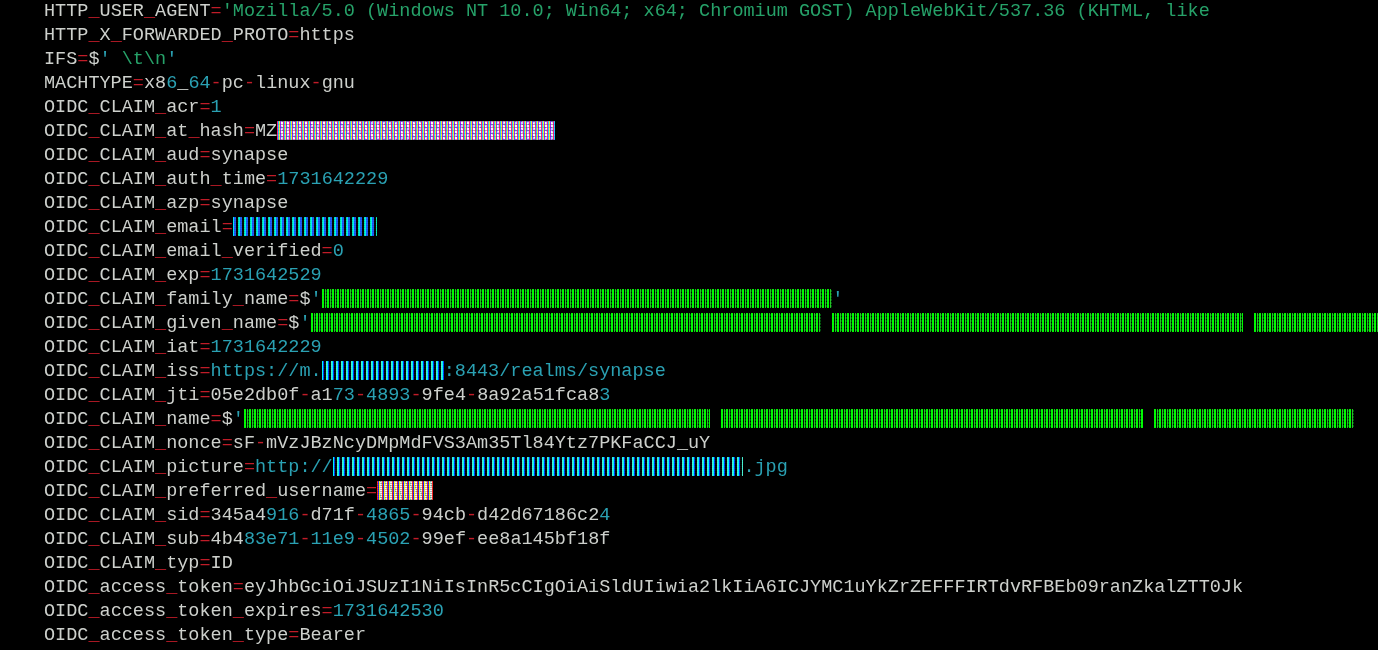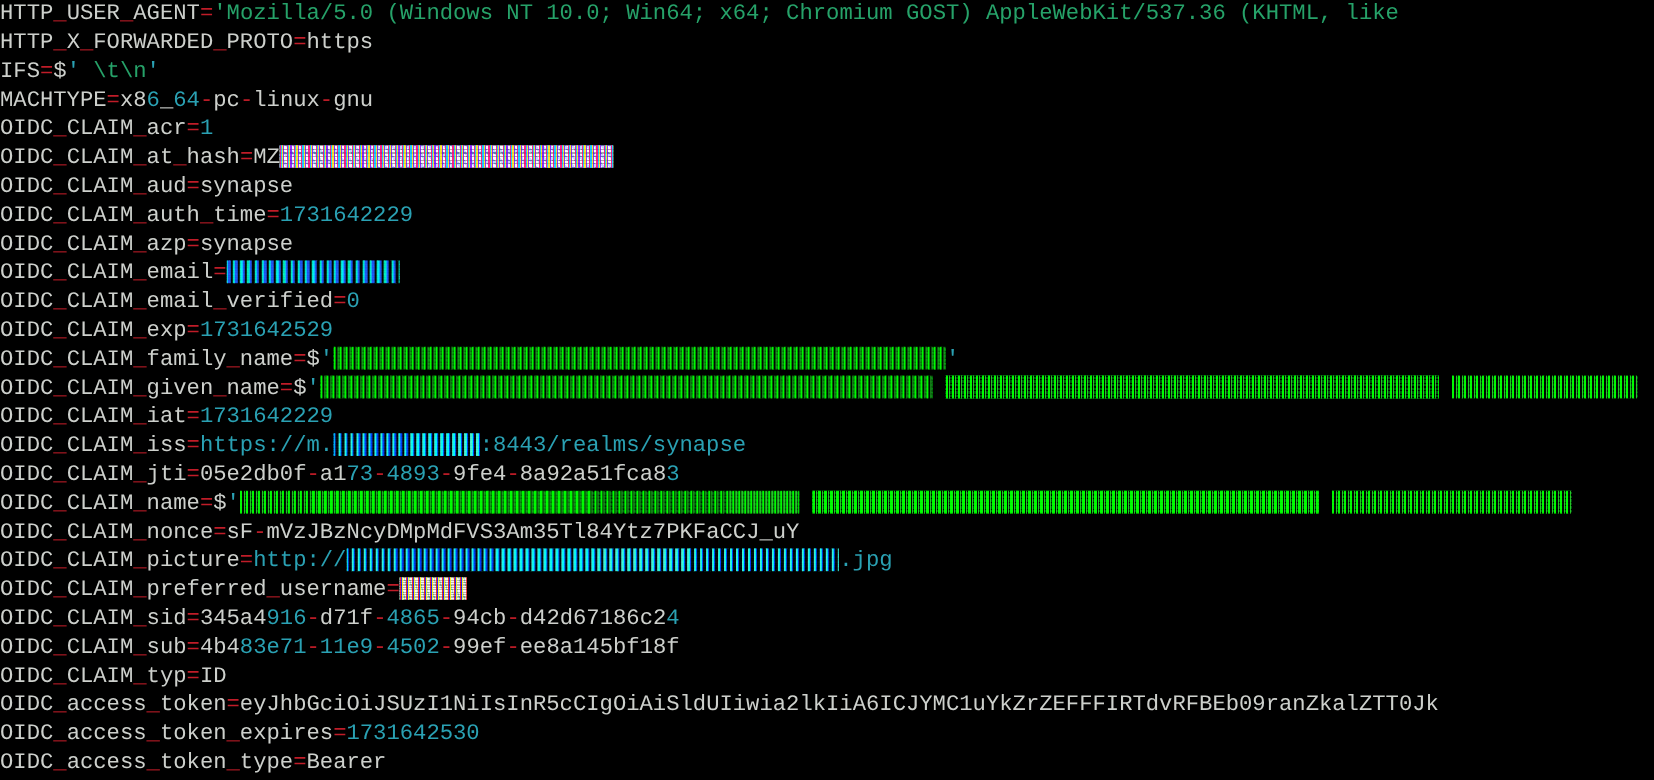--- a/index.html
+++ b/index.html
@@ -25,20 +25,21 @@
     letter-spacing: 0px;
     white-space: pre;
     padding: 0;
   }
   .row {
     height: 24px;
     line-height: 24px;
     white-space: pre;
     overflow: hidden;
     position: relative;
+    padding-left: 44px;
   }
 
   
   .red-block {
     display: inline-block;
     vertical-align: -4px;
     height: 19px;
     position: relative;
     overflow: hidden;
   }

